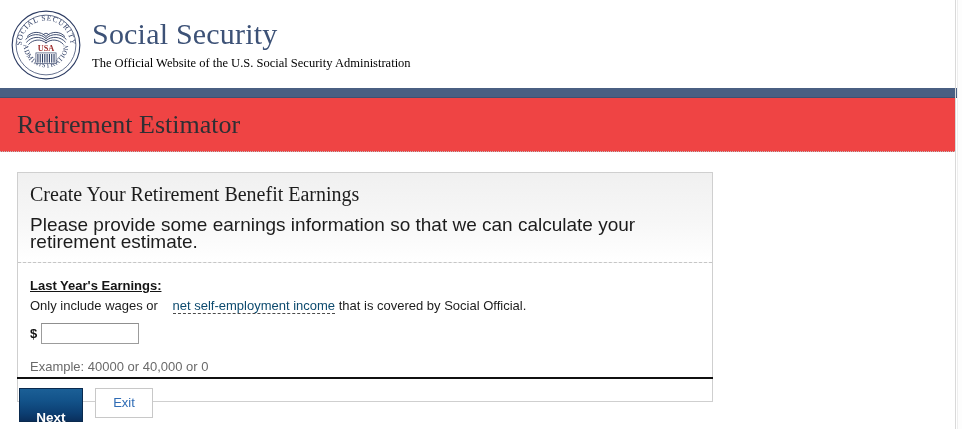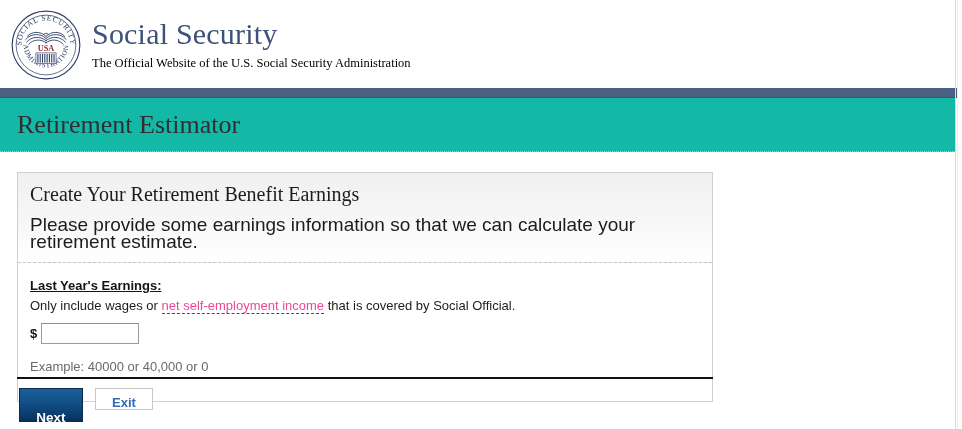--- a/index.html
+++ b/index.html
@@ -81,21 +81,21 @@
     background: #4a5f82;
     border-bottom: 1px solid #3e5172;
   }
   
   .title-band {
     position: absolute;
     left: 0;
     top: 98px;
     width: 955px;
     height: 54px;
-    background: #14b8a6;
+    background: #ef4444;
     border-bottom: 1px dotted #bdbdbd;
     box-sizing: border-box;
   }
   .page-title {
     position: absolute;
     left: 17px;
     top: 12px;
     font-family: "Liberation Serif", serif;
     font-size: 26px;
     line-height: 30px;
@@ -144,22 +144,23 @@
   }
   .field-help {
     margin-top: 3px;
     font-size: 13px;
     line-height: 17px;
     color: #1c1c1c;
   }
   .glossary-term {
     border-bottom: 1px dashed #4a4a4a;
     cursor: help;
-    color: #ec4899;
+    color: #0c4a6e;
     text-decoration: none;
+    margin-left: 11px;
   }
   .input-row {
     margin-top: 9px;
     display: flex;
     align-items: center;
   }
   .currency-symbol {
     font-size: 13px;
     font-weight: bold;
     color: #141414;
@@ -209,31 +210,30 @@
     background: linear-gradient(to bottom, #1b5f96 0%, #13538a 35%, #0c3f73 75%, #0a2f5c 100%);
     border: 1px solid #0a2a4e;
     cursor: pointer;
     padding: 16px;
     text-align: center;
     line-height: 26px;
   }
   .btn-exit {
     margin-left: 12px;
     width: 58px;
-    height: 22px;
+    height: 30px;
     font-family: "Liberation Sans", sans-serif;
     font-size: 13px;
     color: #2f6cb5;
     background: #ffffff;
     border: 1px solid #c8c8c8;
     cursor: pointer;
     padding: 0;
     text-align: center;
     line-height: 28px;
-    font-weight: bold;
   }
 </style>
 </head>
 <body>
 
 <div class="page">
 
   <div class="masthead">
 
     <div class="seal">

